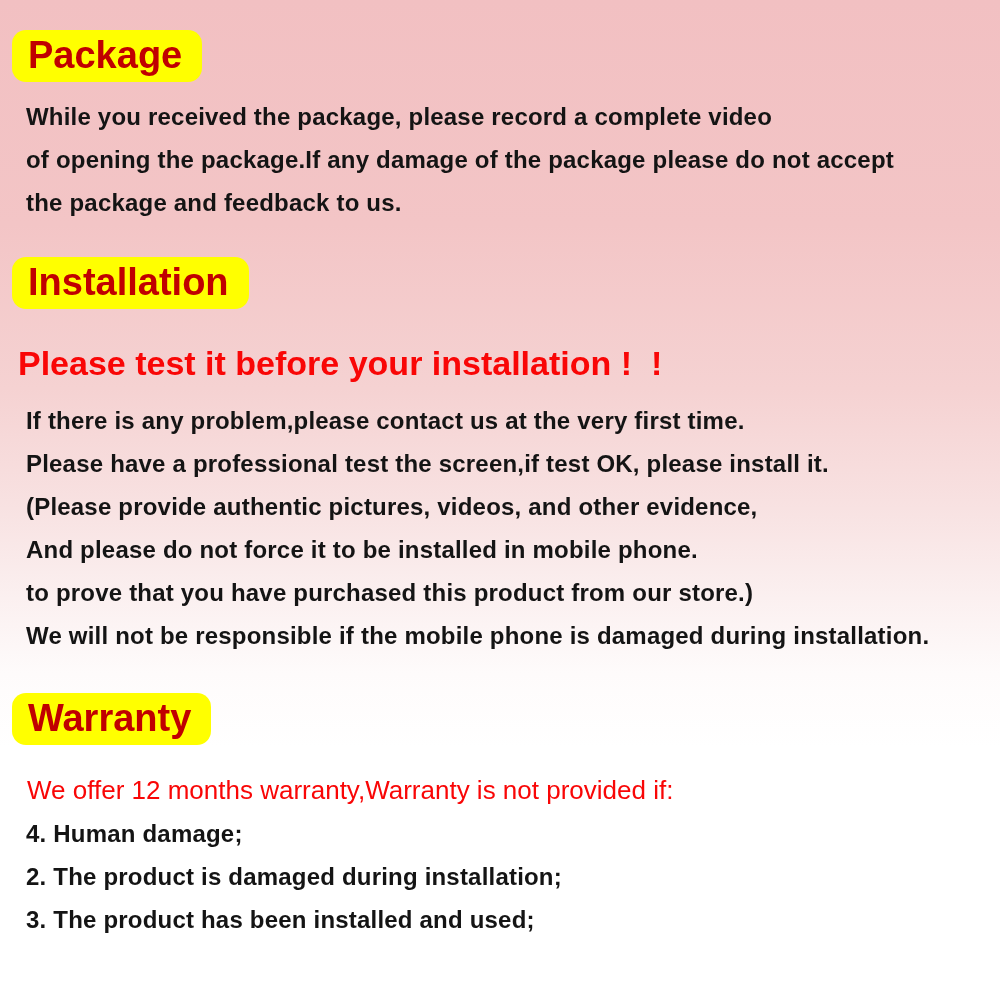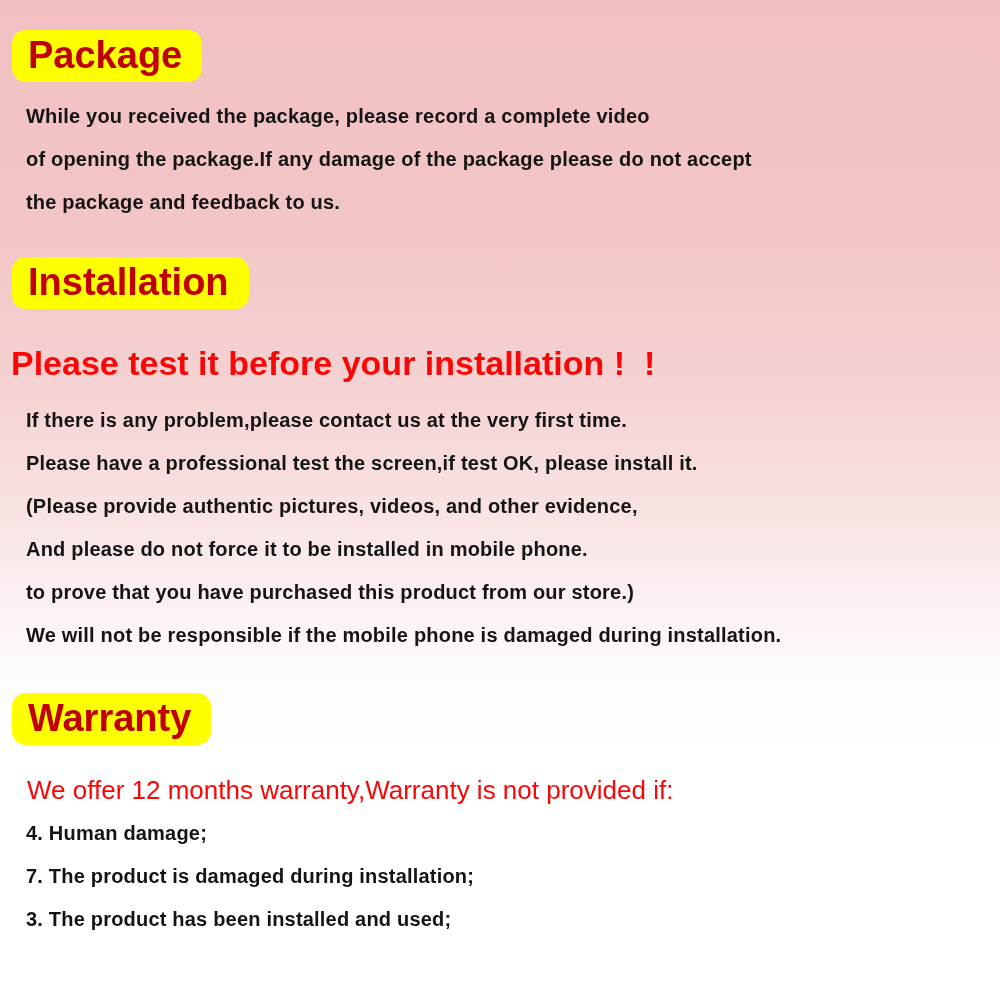--- a/index.html
+++ b/index.html
@@ -40,29 +40,29 @@
     border-radius: 14px;
     margin-left: 12px;
   }
   .badge-row.first { padding-top: 30px; }
   .badge-row.second { padding-top: 33px; }
   .badge-row.third { padding-top: 36px; }
   .para { margin-left: 26px; }
   .para.p1 { margin-top: 13px; }
   .para.p2 { margin-top: 14px; }
   .line {
-    font-size: 20px;
+    font-size: 24px;
     font-weight: bold;
     color: var(--body-text);
     line-height: 43px;
     white-space: pre;
     letter-spacing: 0.2px;
   }
   .heading-red {
-    margin-left: 11px;
+    margin-left: 18px;
     margin-top: 32px;
     font-size: 34px;
     font-weight: bold;
     color: var(--heading-red);
     line-height: 44px;
     white-space: pre;
   }
   .warranty-red {
     margin-left: 27px;
     margin-top: 24px;
@@ -105,18 +105,18 @@
     </div>
   </div>
 
   <div class="section">
     <div class="badge-row third">
       <span class="badge">Warranty</span>
     </div>
     <div class="warranty-red">We offer 12 months warranty,Warranty is not provided if:</div>
     <div class="list">
       <div class="line">4. Human damage;</div>
-      <div class="line">7. The product is damaged during installation;</div>
+      <div class="line">2. The product is damaged during installation;</div>
       <div class="line">3. The product has been installed and used;</div>
     </div>
   </div>
 
 </div>
 
 </body></html>

